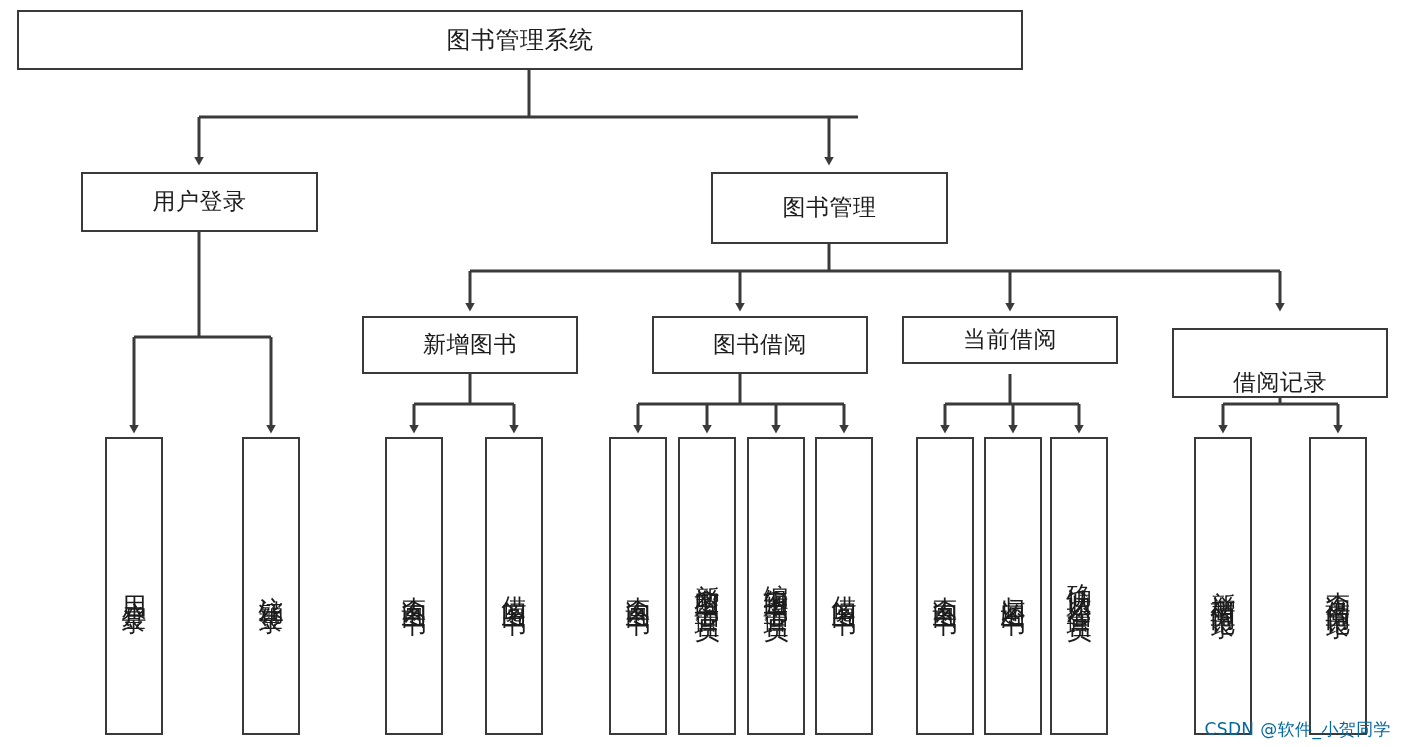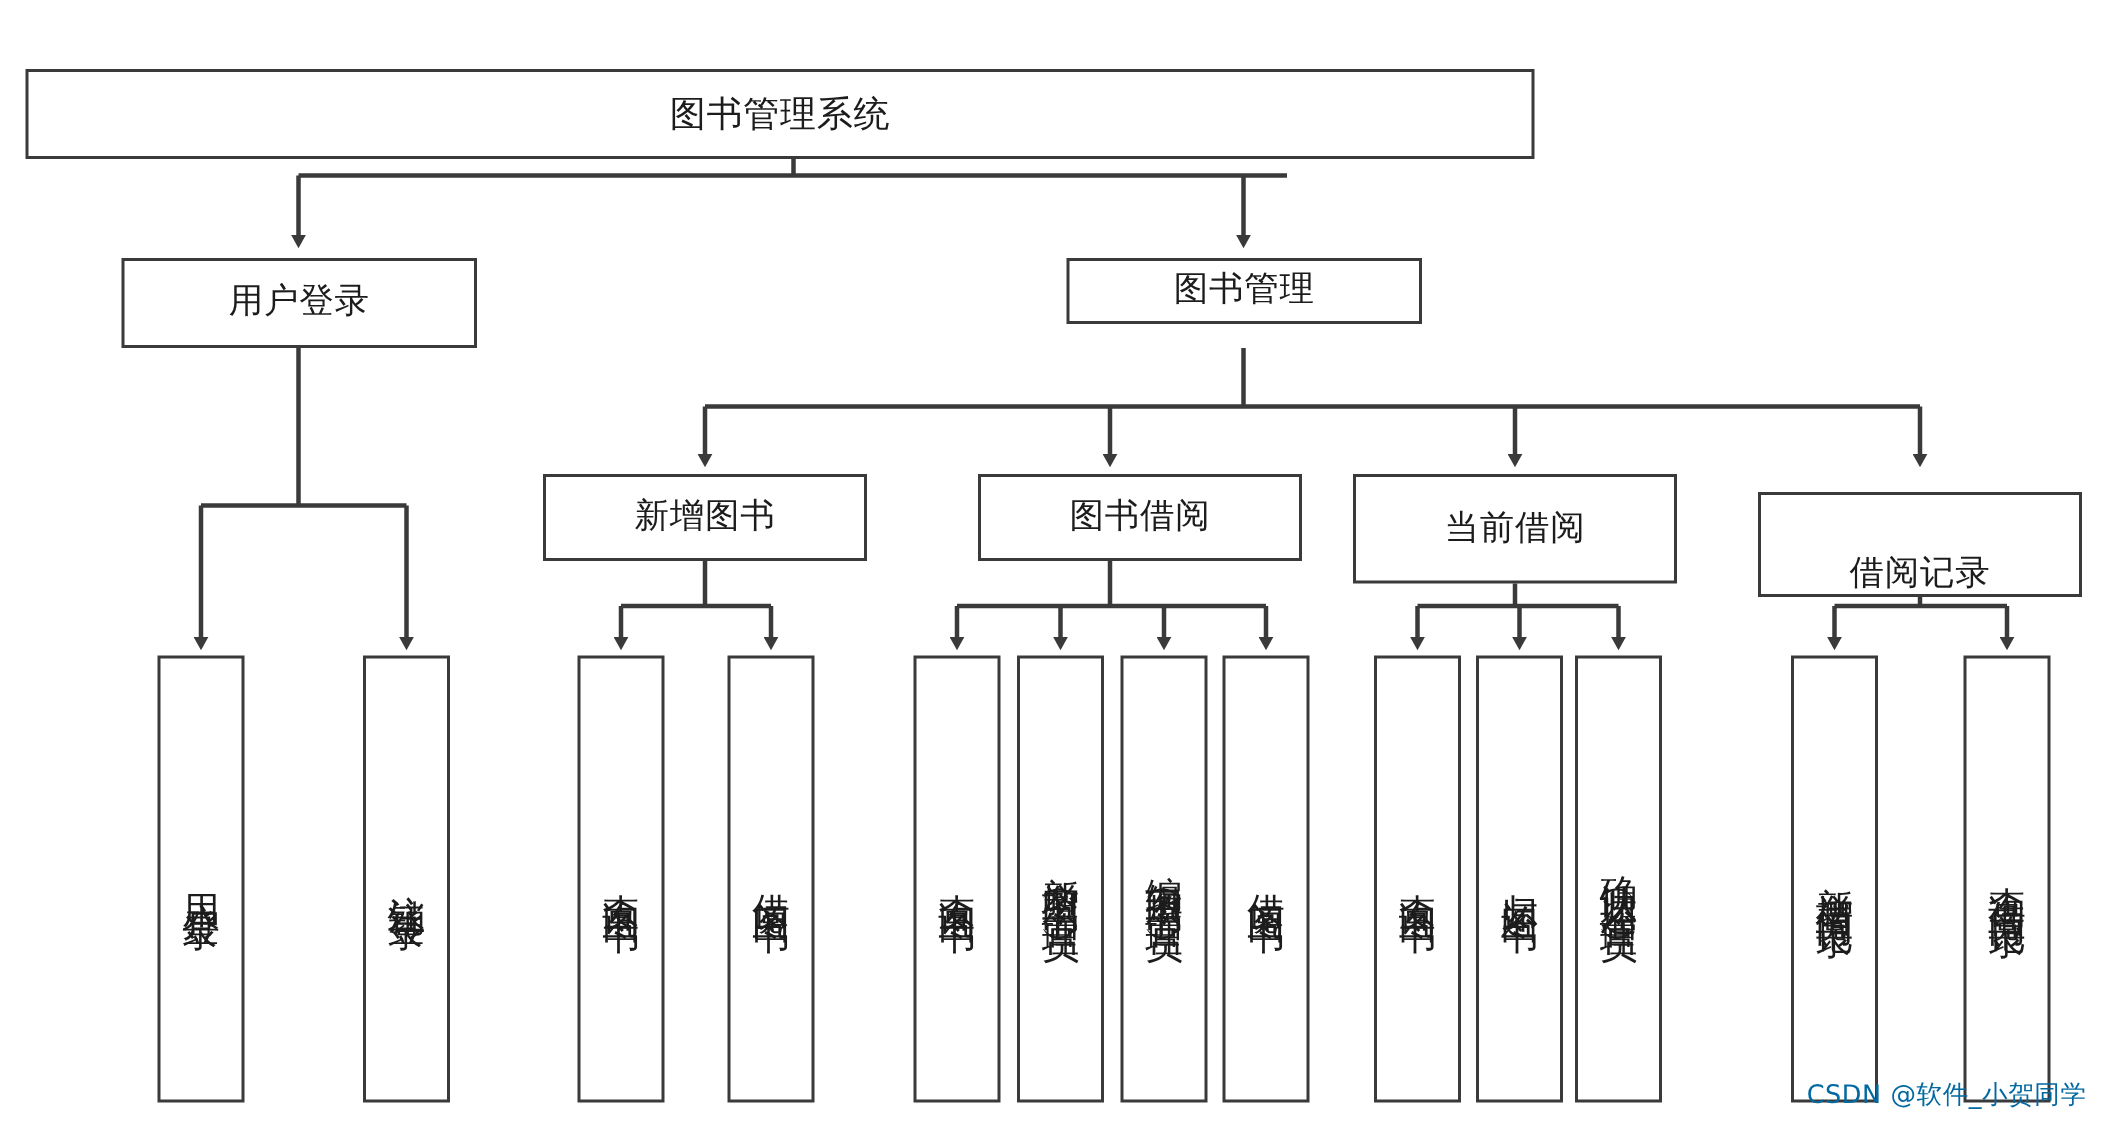--- a/index.html
+++ b/index.html
@@ -117,38 +117,38 @@
       <path d="M1013,404 L1013,425" marker-end="url(#arrow)"></path>
       <path d="M1079,404 L1079,425" marker-end="url(#arrow)"></path>
 
       <path d="M1280,374 L1280,404"></path>
       <path d="M1223,404 L1338,404"></path>
       <path d="M1223,404 L1223,425" marker-end="url(#arrow)"></path>
       <path d="M1338,404 L1338,425" marker-end="url(#arrow)"></path>
     </g>
   </svg>
 
-  <div class="node root horiz" style="left:17px; top:10px; width:1006px; height:60px;margin-top:36px;">
+  <div class="node root horiz" style="left:17px; top:10px; width:1006px; height:60px;">
     <span class="node-label">图书管理系统</span>
   </div>
 
   <div class="node horiz" style="left:81px; top:172px; width:237px; height:60px;">
     <span class="node-label">用户登录</span>
   </div>
-  <div class="node horiz" style="left:711px; top:172px; width:237px; height:44px;">
+  <div class="node horiz" style="left:711px; top:172px; width:237px; height:72px;">
     <span class="node-label">图书管理</span>
   </div>
 
   <div class="node horiz" style="left:362px; top:316px; width:216px; height:58px;">
     <span class="node-label">新增图书</span>
   </div>
   <div class="node horiz" style="left:652px; top:316px; width:216px; height:58px;">
     <span class="node-label">图书借阅</span>
   </div>
-  <div class="node horiz" style="left:902px; top:316px; width:216px; height:73px;">
+  <div class="node horiz" style="left:902px; top:316px; width:216px; height:48px;">
     <span class="node-label">当前借阅</span>
   </div>
   <div class="node horiz" style="left:1172px; top:328px; width:216px; height:70px;align-items:flex-end;">
     <span class="node-label">借阅记录</span>
   </div>
 
   <div class="node vert" style="left:105px; top:437px; width:58px; height:298px;">
     <span class="node-label">用户登录</span>
   </div>
   <div class="node vert" style="left:242px; top:437px; width:58px; height:298px;">

